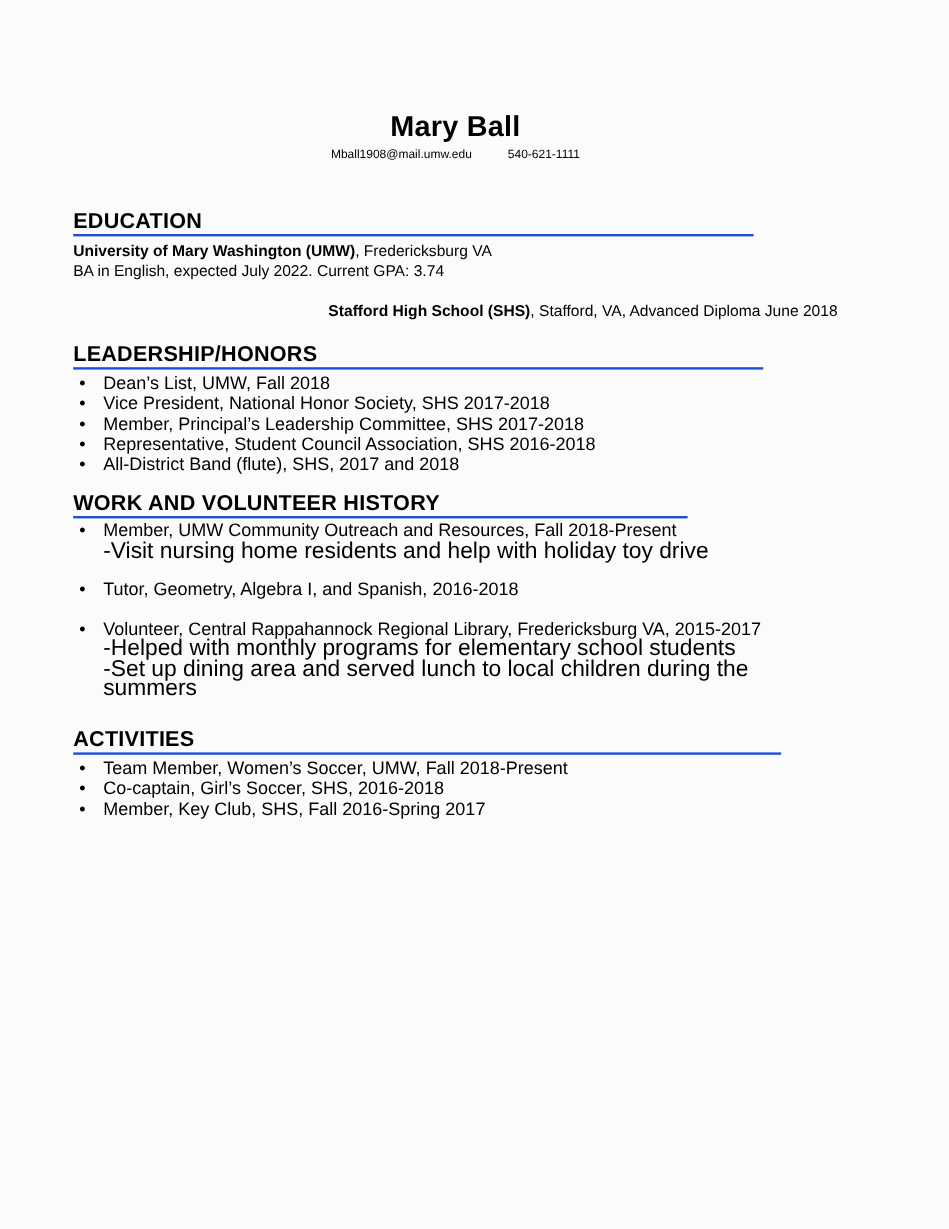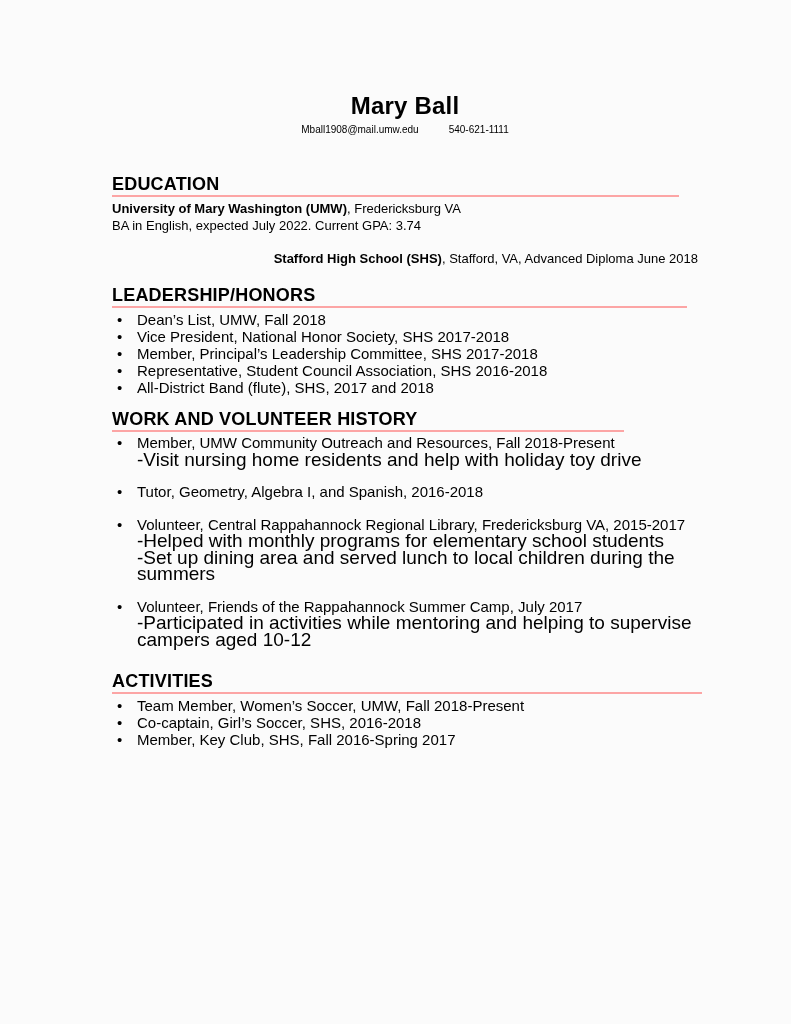--- a/index.html
+++ b/index.html
@@ -4,21 +4,21 @@
 <style>
   html, body { margin: 0; padding: 0; background: #fbfbfb; }
   .page {
     position: relative;
     width: 791px;
     height: 1024px;
     background: #fbfbfb;
     color: #000;
     font-family: "Liberation Sans", sans-serif;
     box-sizing: border-box;
-    padding: 92px 93px 0 112px;
+    padding: 92px 93px 0 61px;
     overflow: hidden;
   }
   .name {
     font-size: 24px;
     line-height: 28px;
     font-weight: bold;
     text-align: center;
     margin: 0;
     letter-spacing: 0.2px;
   }
@@ -29,21 +29,21 @@
     margin: 0;
   }
   .contact .phone { margin-left: 30px; }
 
   h2.sec {
     font-size: 18px;
     line-height: 19px;
     font-weight: bold;
     margin: 0;
     padding-bottom: 1px;
-    border-bottom: 2px solid #fca5a5;
+    border-bottom: 2px solid #1d4ed8;
     letter-spacing: 0.2px;
   }
   .u-edu  { width: 567px; }
   .u-lead { width: 575px; }
   .u-work { width: 512px; }
   .u-act  { width: 590px; }
 
   #sec-education  h2 { margin-top: 35px; }
   #sec-leadership h2 { margin-top: 19px; }
   #sec-work       h2 { margin-top: 14px; }
@@ -149,27 +149,20 @@
 
       <div class="wentry">
         <div class="bullet-item">
             <span class="dot"></span>
             <span class="txt">Volunteer, Central Rappahannock Regional Library, Fredericksburg VA, 2015-2017</span>
           </div>
         <p class="detail">-Helped with monthly programs for elementary school students</p>
         <p class="detail">-Set up dining area and served lunch to local children during the summers</p>
       </div>
 
-      <div class="wentry">
-        <div class="bullet-item">
-            <span class="dot"></span>
-            <span class="txt">Volunteer, Friends of the Rappahannock Summer Camp, July 2017</span>
-          </div>
-        <p class="detail">-Participated in activities while mentoring and helping to supervise campers aged 10-12</p>
-      </div>
 
     </div>
   </section>
 
   <section id="sec-activities">
     <h2 class="sec u-act">ACTIVITIES</h2>
     <ul class="blist">
       <li class="bullet-item">
           <span class="dot"></span>
           <span class="txt">Team Member, Women’s Soccer, UMW, Fall 2018-Present</span>

